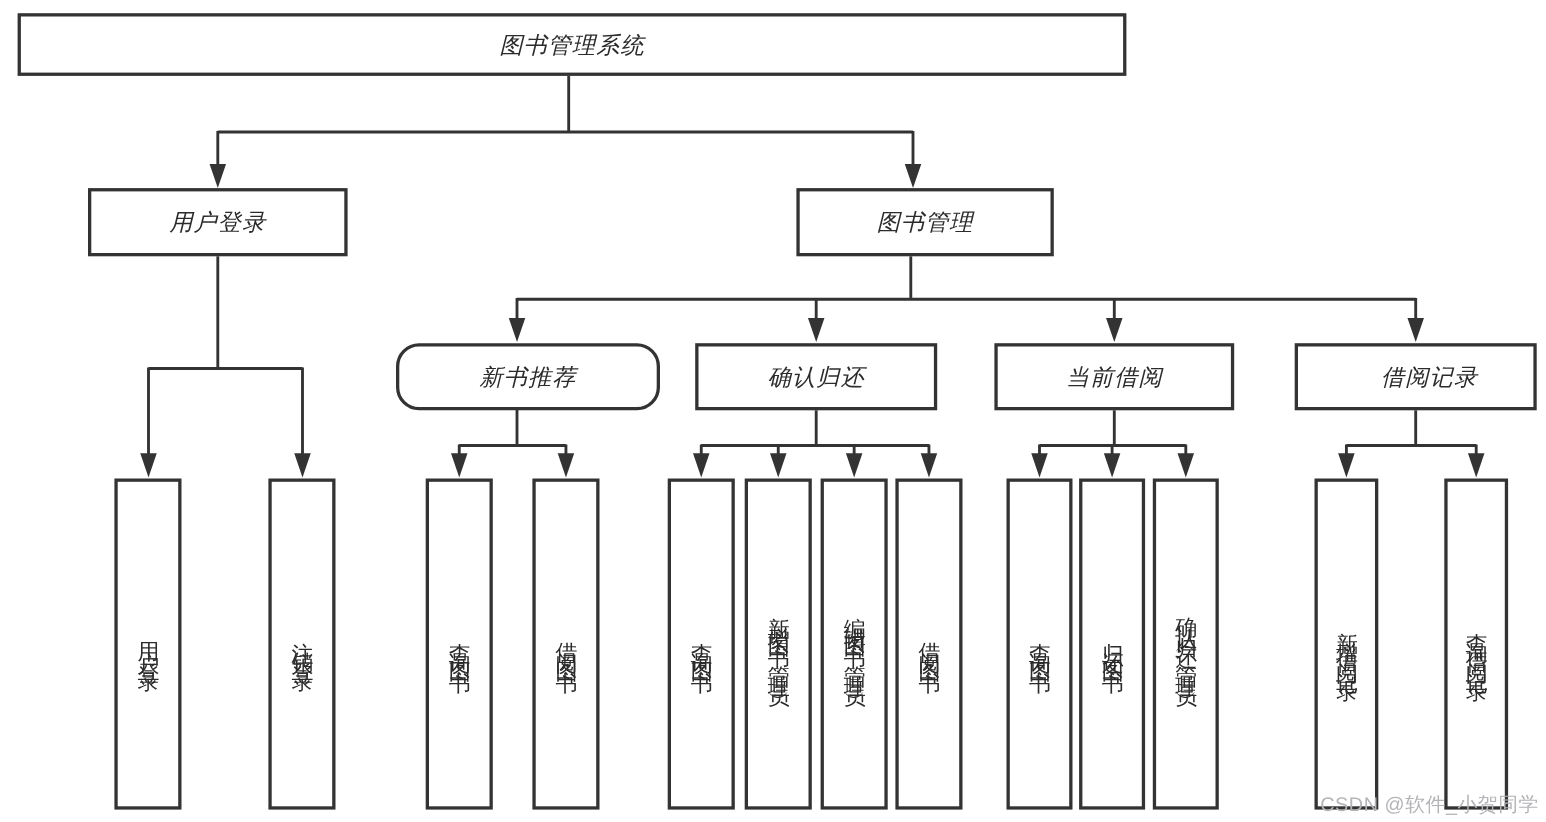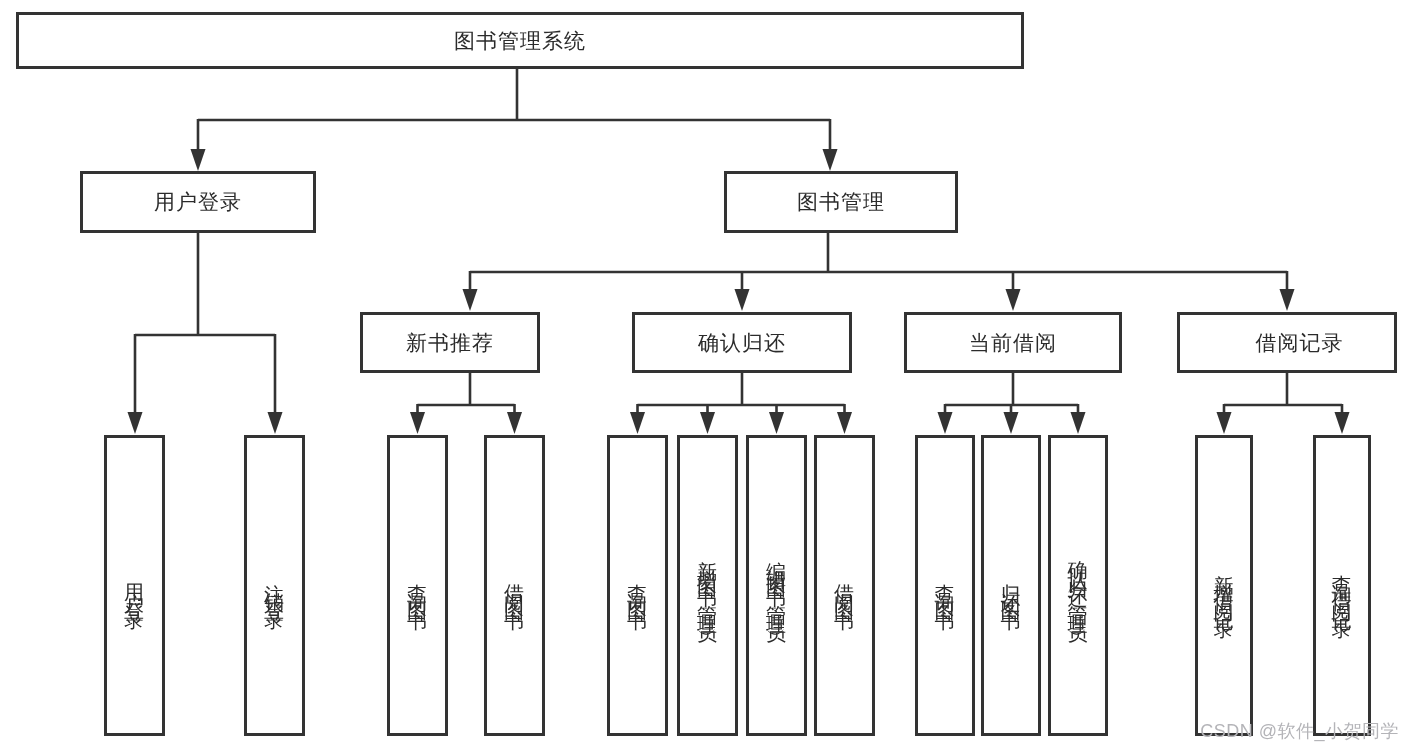--- a/index.html
+++ b/index.html
@@ -26,20 +26,21 @@
     box-sizing: border-box;
     border: 3px solid #333333;
     background: #ffffff;
     display: flex;
     align-items: center;
     justify-content: center;
     font-size: 21px;
     color: #2b2b2b;
     letter-spacing: 1px;
     white-space: nowrap;
+    font-style: italic;
   }
   .leaf {
     position: absolute;
     box-sizing: border-box;
     top: 435px;
     height: 301px;
     width: 61px;
     border: 3px solid #333333;
     background: #ffffff;
     display: flex;
@@ -115,21 +116,21 @@
       <polygon stroke="none" points="1216.5,412 1231.5,412 1224,434"></polygon>
       <polygon stroke="none" points="1334.5,412 1349.5,412 1342,434"></polygon>
     </g>
   </svg>
 
   <div class="hnode" style="left:16px; top:12px; width:1008px; height:57px;">图书管理系统</div>
 
   <div class="hnode" style="left:80px; top:171px; width:236px; height:62px;">用户登录</div>
   <div class="hnode" style="left:724px; top:171px; width:234px; height:62px;">图书管理</div>
 
-  <div class="hnode" style="left:360px; top:312px; width:180px; height:61px;">新书推荐</div>
+  <div class="hnode" style="left:360px; top:312px; width:240px; height:61px;border-radius:21px;">新书推荐</div>
   <div class="hnode" style="left:632px; top:312px; width:220px; height:61px;">确认归还</div>
   <div class="hnode" style="left:904px; top:312px; width:218px; height:61px;">当前借阅</div>
   <div class="hnode" style="left:1177px; top:312px; width:220px; height:61px;padding-left:25px;">借阅记录</div>
 
   <div class="leaf" style="left:104px;">用户登录</div>
   <div class="leaf" style="left:244px;">注销登录</div>
 
   <div class="leaf" style="left:387px;">查询图书</div>
   <div class="leaf" style="left:484px;">借阅图书</div>
 

